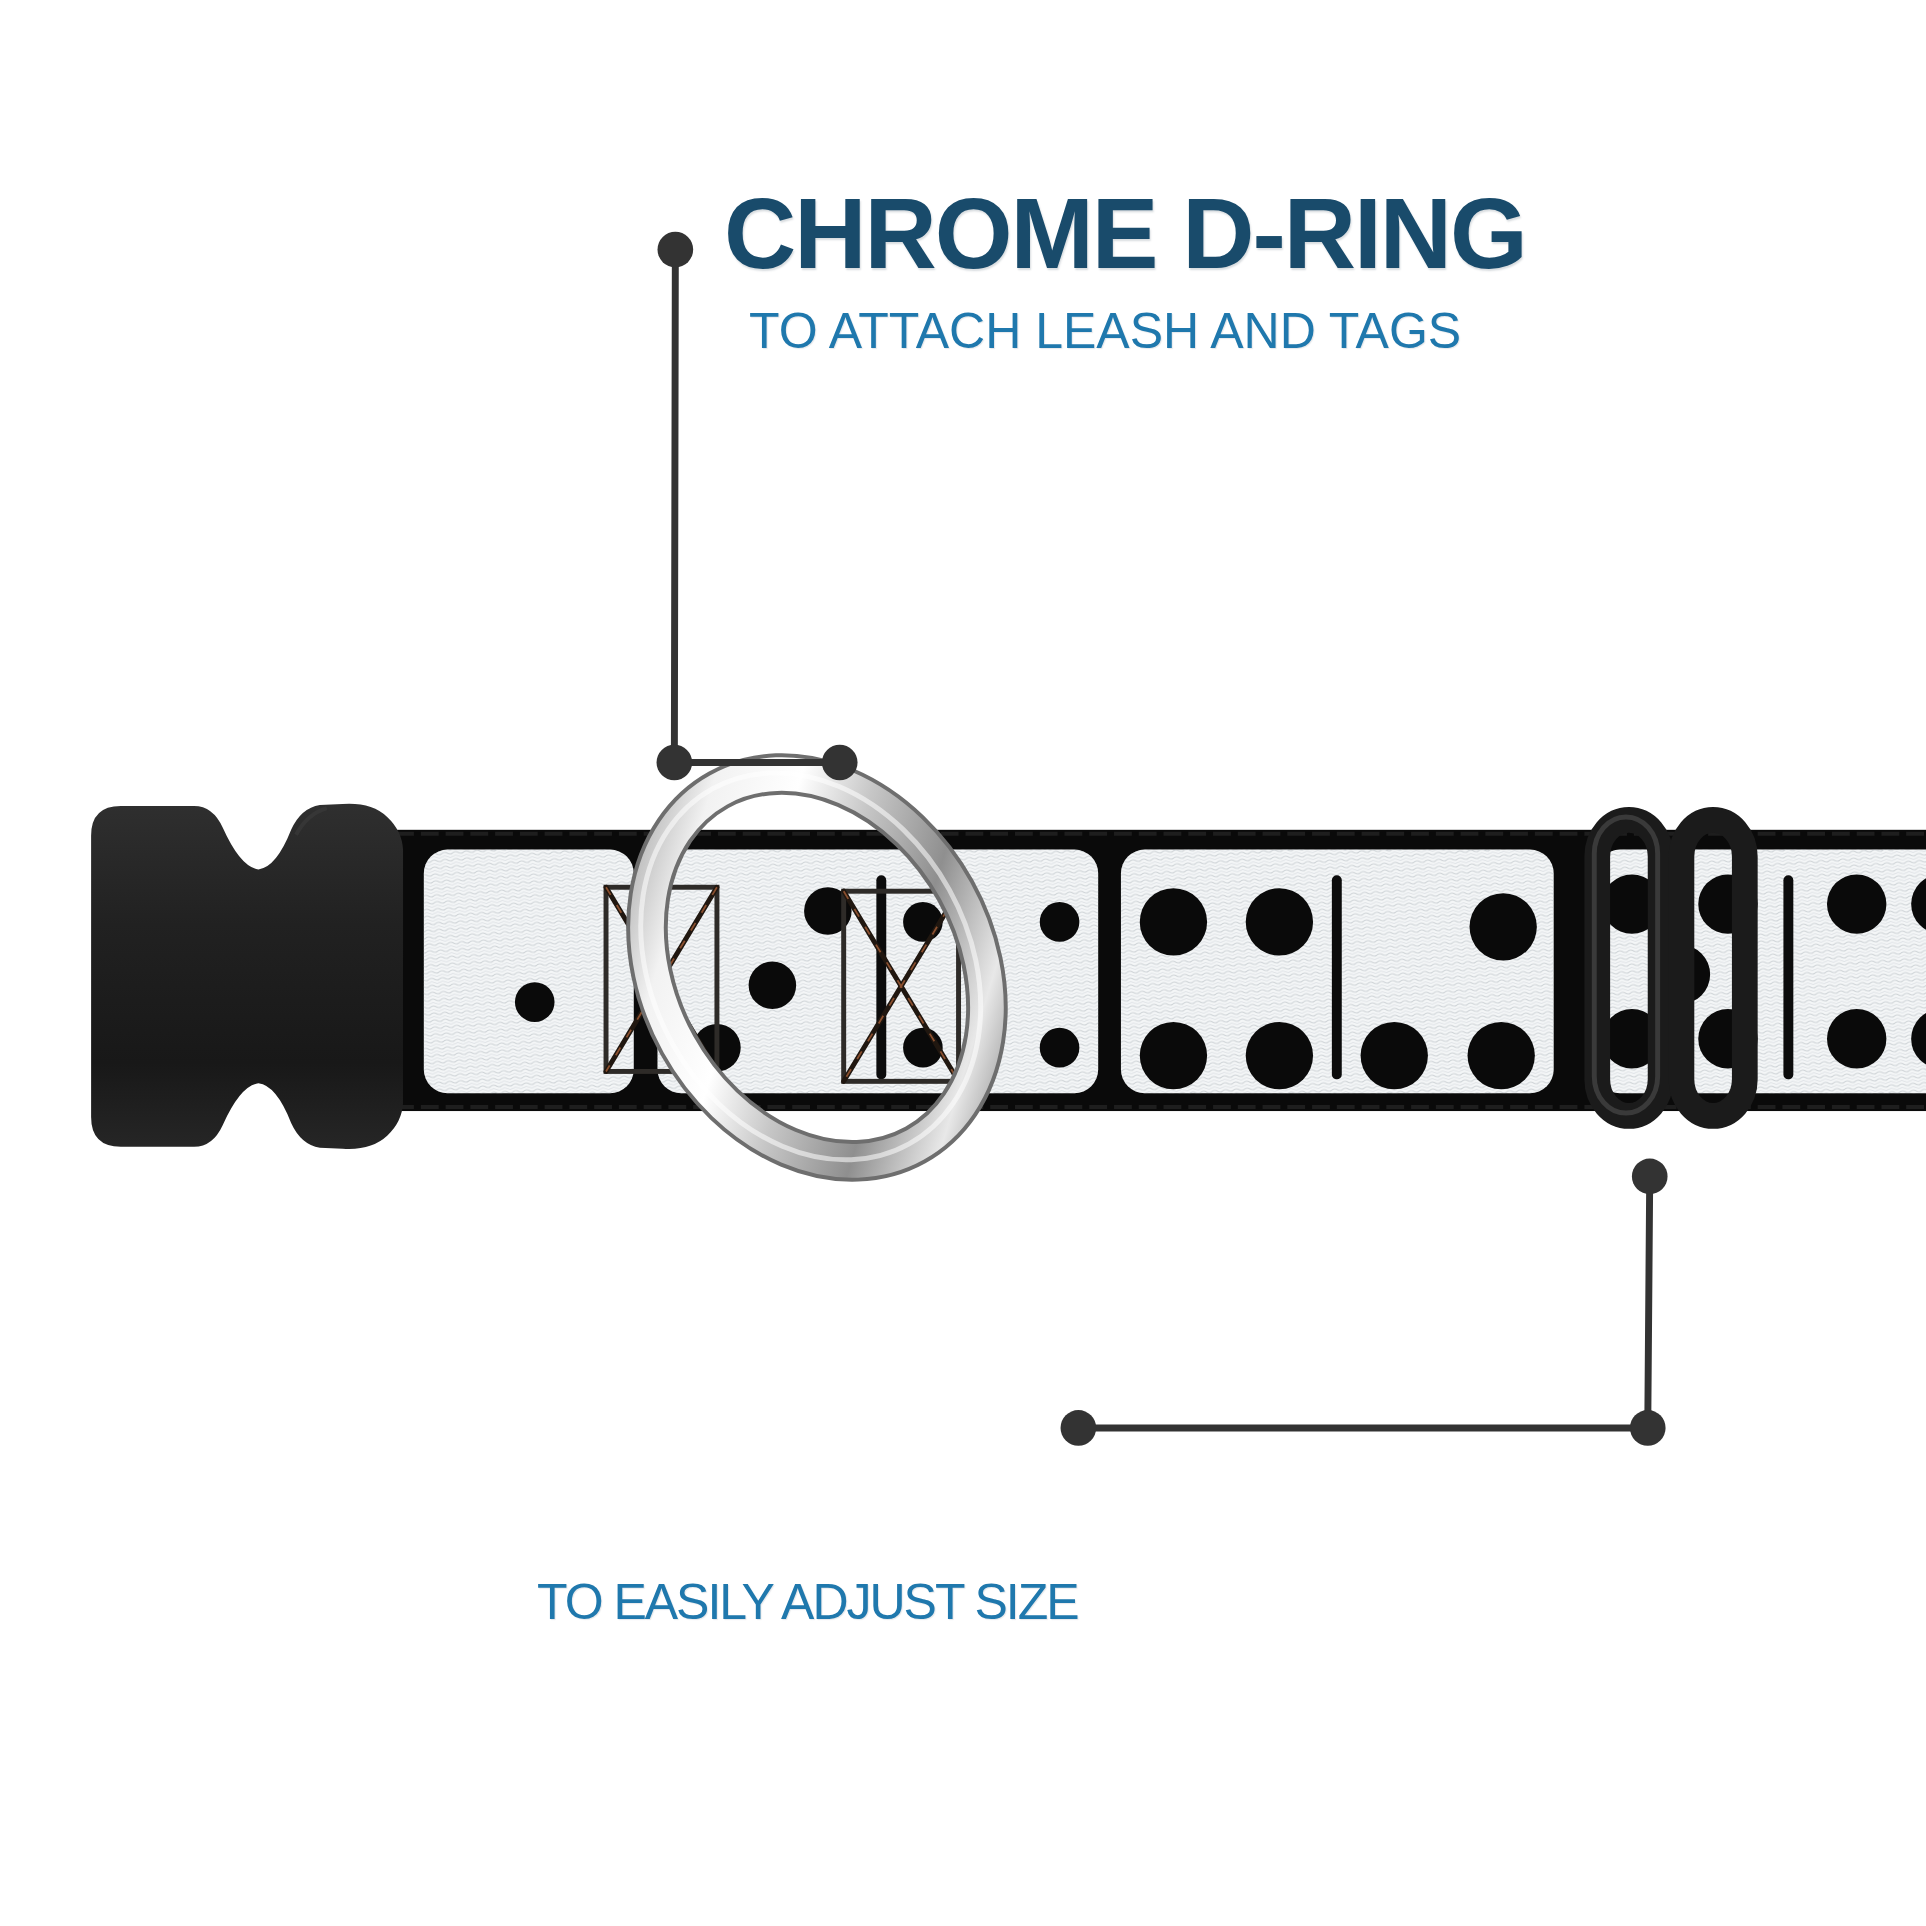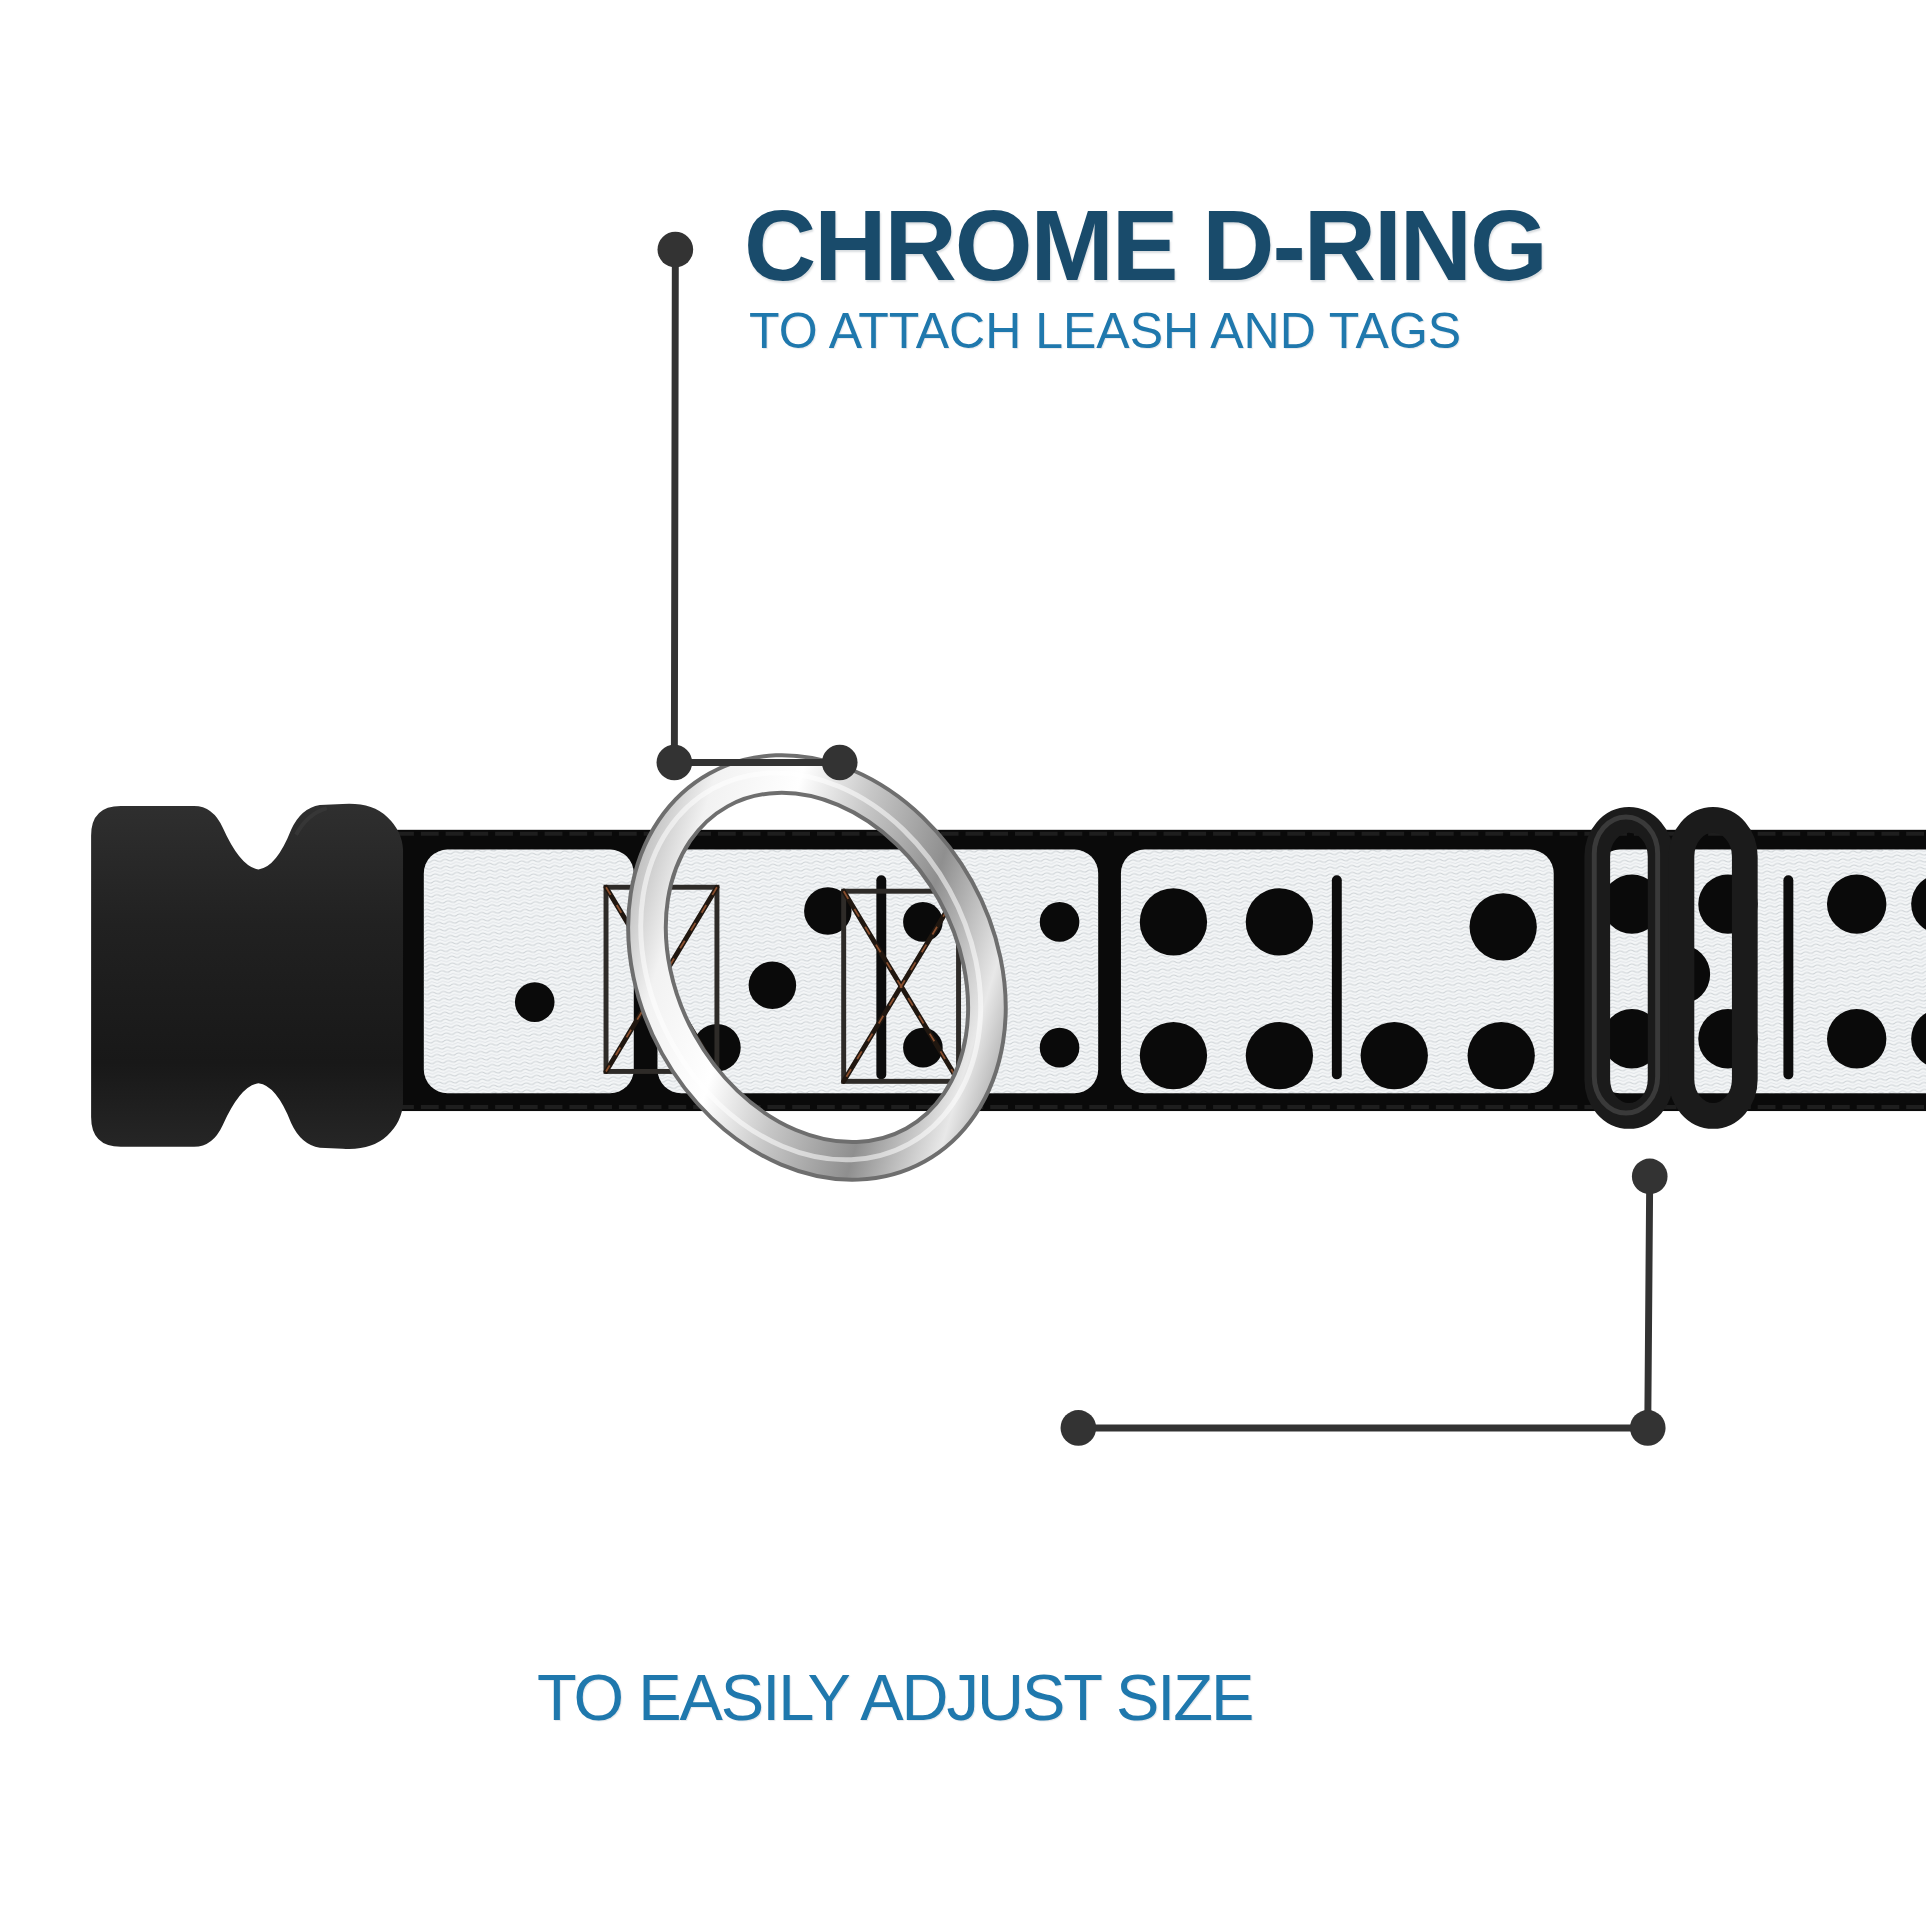--- a/index.html
+++ b/index.html
@@ -3,24 +3,24 @@
 <meta charset="utf-8">
 <style>
   html,body{margin:0;padding:0;background:#ffffff;}
   #stage{position:relative;width:1927px;height:1927px;background:var(--page_bg,#fff);overflow:hidden;
          font-family:"Liberation Sans", sans-serif;}
   #scene{position:absolute;left:0;top:0;}
   .callout-title{position:absolute;font-weight:700;line-height:1;white-space:nowrap;
                  color:var(--navy,#194b6b);text-shadow:1px 2px 2px rgba(40,60,80,.18);}
   .callout-sub{position:absolute;font-weight:400;line-height:1;white-space:nowrap;
                color:var(--blue,#1f78ad);text-shadow:1px 1px 1px rgba(40,60,80,.12);}
-  #top-title{left:744px;top:183px;font-size:100px;letter-spacing:-2px;margin-top:12px;}
+  #top-title{left:724px;top:183px;font-size:100px;letter-spacing:-2px;}
   #top-sub{left:749px;top:306px;font-size:50px;letter-spacing:0px;}
   #bottom-title{left:537px;top:1452px;font-size:98px;letter-spacing:-1px;}
-  #bottom-sub{left:537px;top:1665px;font-size:65px;letter-spacing:-2px;}
+  #bottom-sub{left:537px;top:1577px;font-size:50px;letter-spacing:-2px;}
   .leader{fill:none;stroke:var(--leader,#333);stroke-width:7px;}
   .leader-dot{fill:var(--leader,#333);}
   .band{fill:var(--band_black,#0a0a0a);}
   .tile{fill:var(--tile_white,#f4f6f7);}
   .tile-weave{fill:url(#weave);}
   .pip{fill:var(--pip_black,#0a0a0a);}
   .divider{fill:#0c0c0c;}
   .stitch-rect{fill:none;stroke:#2e2b28;stroke-width:5px;}
   .stitch-line{fill:none;stroke:#201710;stroke-width:5px;stroke-linecap:round;}
   .stitch-glint{fill:none;stroke:#8a4f2e;stroke-width:1.8px;stroke-dasharray:9 12;}

